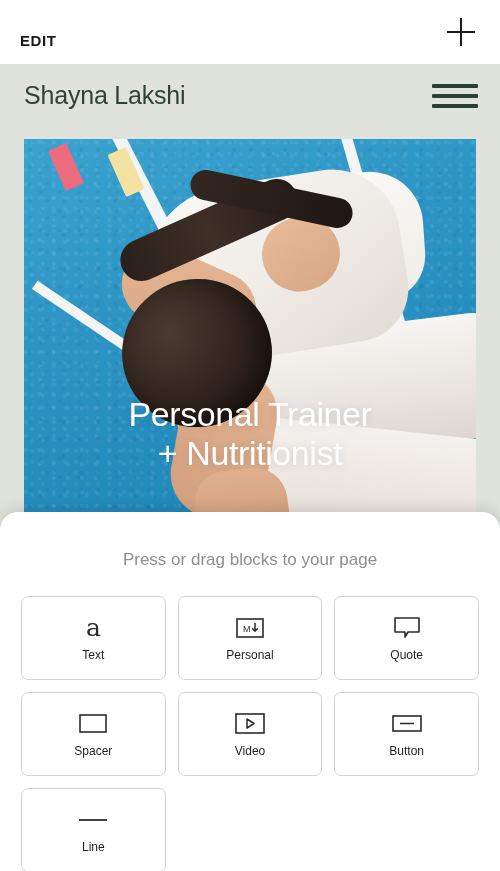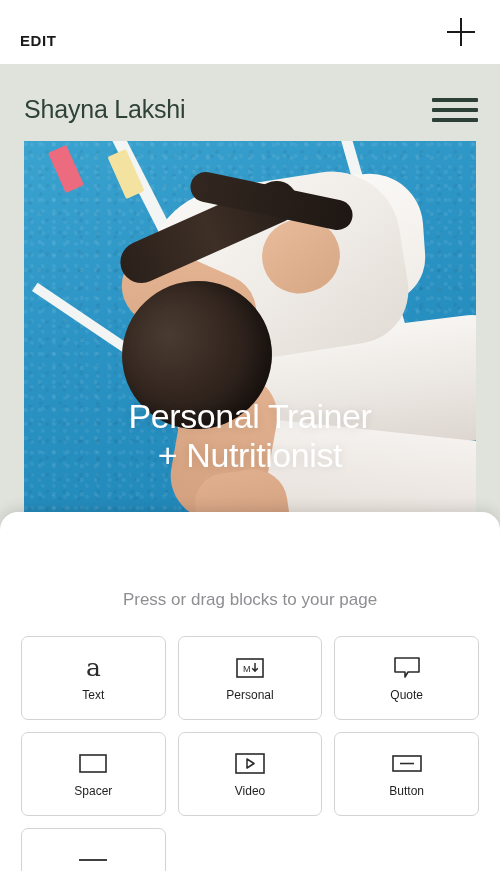--- a/index.html
+++ b/index.html
@@ -50,21 +50,20 @@
   .site-preview {
     position: absolute; left: 0; top: 64px;
     width: 500px; height: 807px;
     background: #dfe3dc;
     z-index: 10;
   }
   .site-header {
     height: 63px;
     display: flex; align-items: center; justify-content: space-between;
     padding: 0 22px 0 24px;
-    margin-top: 14px;
   }
   .site-title {
     font-size: 25px;
     font-weight: normal;
     color: #2f4238;
     letter-spacing: -0.2px;
   }
   .hamburger {
     width: 46px; height: 28px;
     display: flex; flex-direction: column; justify-content: space-between;
@@ -72,21 +71,21 @@
   }
   .hamburger span {
     display: block; height: 4px; width: 46px;
     background: #2d4037;
     border-radius: 1px;
   }
 
   
   .hero {
     position: relative;
-    margin: 0 24px;
+    margin: 12px 24px;
     height: 420px;
     overflow: hidden;
     background: #2a93c4;
   }
   .track {
     position: absolute; inset: 0;
     background:
       radial-gradient(circle at 12% 22%, rgba(255,255,255,0.07) 0 2px, transparent 2px),
       radial-gradient(circle at 37% 63%, rgba(0,0,0,0.05) 0 2px, transparent 2px),
       radial-gradient(circle at 71% 36%, rgba(255,255,255,0.06) 0 2px, transparent 2px),
@@ -202,21 +201,20 @@
     border-radius: 18px 18px 0 0;
     box-shadow: 0 -3px 14px rgba(0,0,0,0.12);
     z-index: 40;
     overflow: hidden;
   }
   .sheet-hint {
     text-align: center;
     font-size: 17px;
     color: #8e8e93;
     padding-top: 38px;
-    margin-top: 40px;
   }
   .blocks-grid {
     display: grid;
     grid-template-columns: repeat(3, 1fr);
     gap: 12px 12px;
     padding: 26px 21px 0 21px;
   }
   .block-card {
     height: 84px;
     border: 1px solid #d3d3d3;

